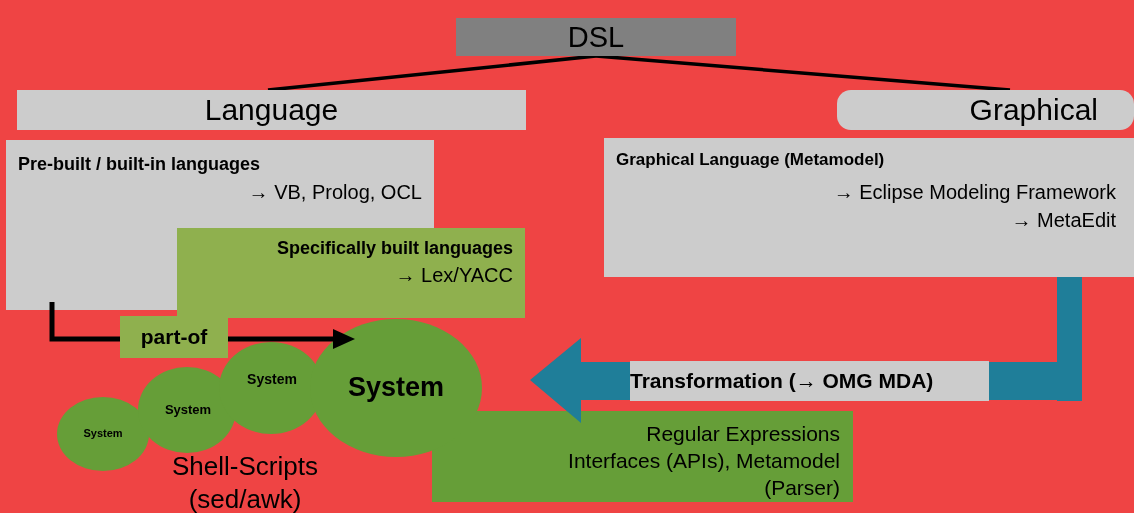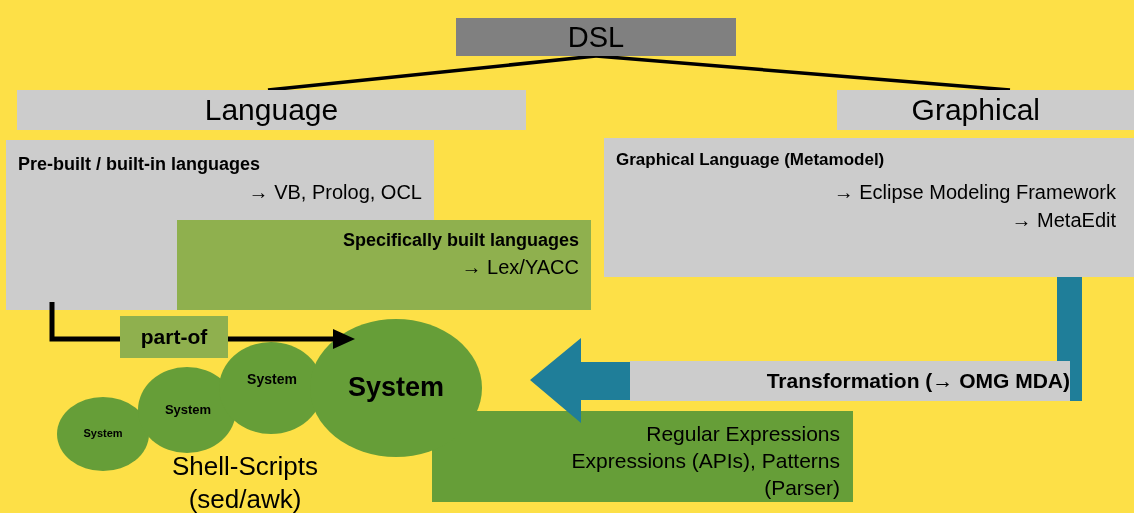--- a/index.html
+++ b/index.html
@@ -9,21 +9,21 @@
     background: #ffffff;
   }
   body {
     font-family: "Liberation Sans", sans-serif;
     color: #000000;
   }
   #canvas {
     position: relative;
     width: 1134px;
     height: 513px;
-    background: #fde047;
+    background: #ef4444;
     overflow: hidden;
   }
   .box {
     position: absolute;
     box-sizing: border-box;
   }
   .gray {
     background: #cccccc;
   }
   .darkgray {
@@ -68,21 +68,22 @@
     text-align: center;
   }
   #graphical-header {
     left: 837px;
     top: 90px;
     width: 297px;
     height: 40px;
     font-size: 30px;
     line-height: 40px;
     text-align: right;
-    padding-right: 94px;
+    padding-right: 36px;
+    border-radius: 14px;
   }
 
   
   #textual-panel {
     left: 6px;
     top: 140px;
     width: 428px;
     height: 170px;
   }
   #prebuilt-title {
@@ -96,22 +97,22 @@
   #prebuilt-items {
     position: absolute;
     right: 12px;
     top: 41px;
     font-size: 20px;
     text-align: right;
     white-space: nowrap;
   }
   #specific-box {
     left: 177px;
-    top: 220px;
-    width: 414px;
+    top: 228px;
+    width: 348px;
     height: 90px;
   }
   #specific-title {
     position: absolute;
     left: 0;
     right: 12px;
     top: 10px;
     font-size: 18px;
     font-weight: bold;
     text-align: right;
@@ -157,26 +158,26 @@
     left: 1057px;
     top: 277px;
     width: 25px;
     height: 124px;
   }
 
   
   #transform-bar {
     left: 630px;
     top: 361px;
-    width: 440px;
+    width: 359px;
     height: 40px;
     font-size: 21px;
     font-weight: bold;
     line-height: 40px;
-    text-align: right;
+    text-align: left;
   }
 
   
   #system-region {
     position: absolute;
     left: 0;
     top: 300px;
     width: 1134px;
     height: 213px;
     pointer-events: none;
@@ -292,17 +293,17 @@
     <polyline points="52,302 52,339 336,339" fill="none" stroke="#000000" stroke-width="5"></polyline>
     <polygon points="355,339 333,329 333,349" fill="#000000"></polygon>
   </svg>
 
   <div id="partof-box" class="box green">part-of</div>
 
   <div id="transform-bar" class="box gray">Transformation (→ OMG MDA)</div>
 
   <div id="regex-text">
     <div>Regular Expressions</div>
-    <div>Expressions (APIs), Patterns</div>
+    <div>Interfaces (APIs), Metamodel</div>
     <div>(Parser)</div>
   </div>
 
 </div>
 
 </body></html>

